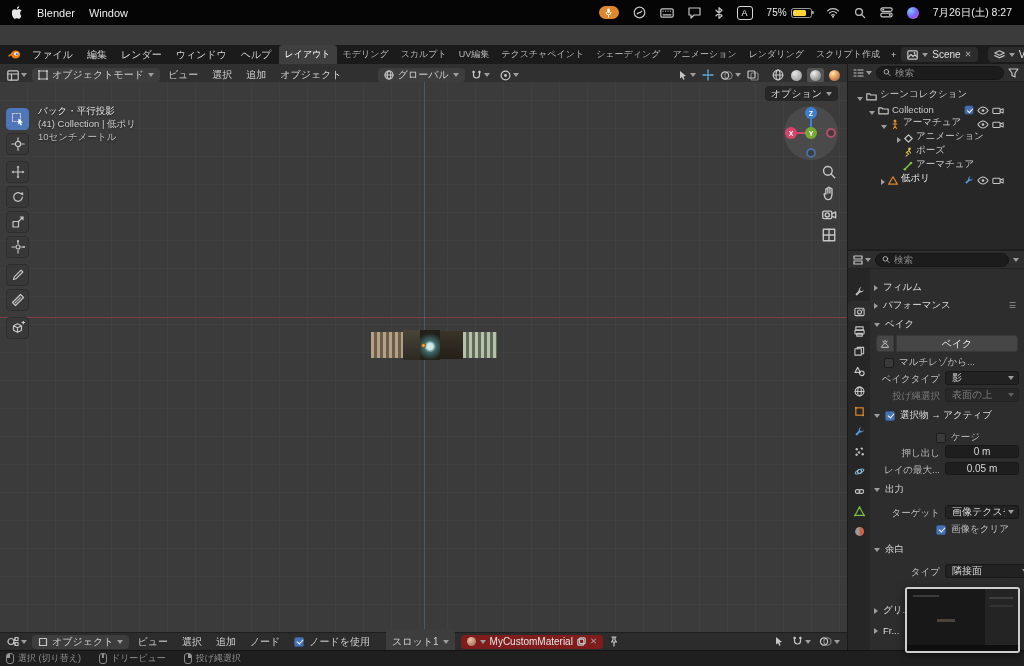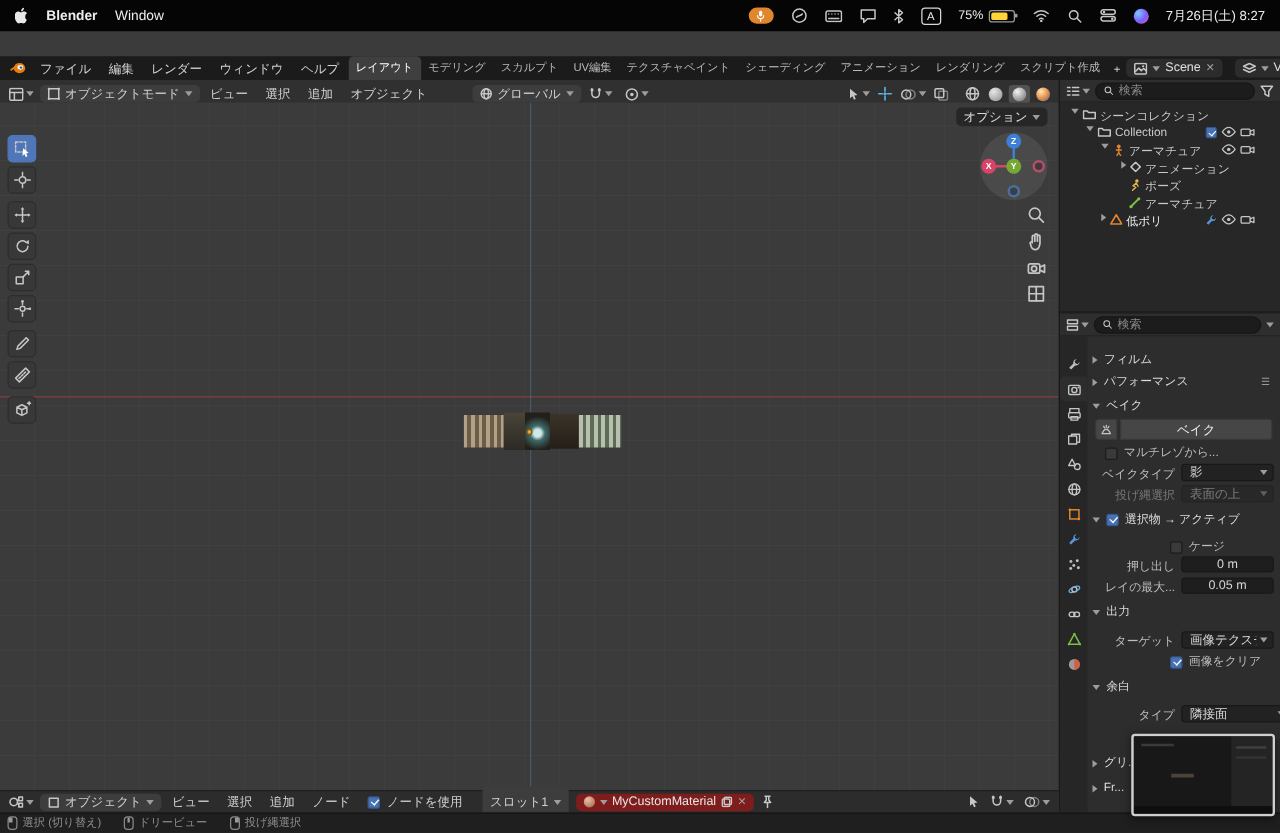--- a/index.html
+++ b/index.html
@@ -20,21 +20,21 @@
 .dd.dis{opacity:.45}
 .field{background:#1e1e1e;border:1px solid #181818;border-radius:3px;height:13px;display:flex;align-items:center;justify-content:center;color:#d6d6d6}
 .plabel{position:absolute;text-align:right;color:#bdbdbd;white-space:nowrap;font-size:9.5px}
 .plabel.dis{color:#787878}
 .menu-item{padding:0 7px;height:100%;display:flex;align-items:center;color:#d2d2d2;white-space:nowrap}
 .wtab{padding:0 6px;height:19px;display:flex;align-items:center;color:#b9b9b9;font-size:9px;white-space:nowrap}
 .wtab.active{background:#3f3f3f;color:#fff;border-radius:4px 4px 0 0}
 .chip{background:#2c2c2c;border-radius:4px;height:15px;display:flex;align-items:center;gap:4px;padding:0 6px;white-space:nowrap}
 .tool{width:23px;height:22px;border-radius:4px;background:#383838;border:1px solid #2d2d2d;display:flex;align-items:center;justify-content:center}
 .tool.active{background:#4f76b8;border-color:#4f76b8}
-.orow{position:absolute;left:0;right:16px;height:14px;display:flex;align-items:flex-start;gap:3px;font-size:9.5px;color:#c9c9c9}
+.orow{position:absolute;left:0;right:16px;height:14px;display:flex;align-items:flex-end;gap:3px;font-size:9.5px;color:#c9c9c9}
 .sec{position:absolute;display:flex;align-items:center;gap:5px;color:#dcdcdc;font-size:9.5px}
 .sphbtn{width:17px;height:15px;border-radius:3px;display:flex;align-items:center;justify-content:center}
 .sphbtn.active{background:#525252}
 .sph{width:11px;height:11px;border-radius:50%}
 .mouse{width:8px;height:11px;border:1px solid #8a8a8a;border-radius:3px;background-repeat:no-repeat;background-image:linear-gradient(#9a9a9a,#9a9a9a);flex:none}
 .mouse.l{background-size:50% 45%;background-position:0 0}
 .mouse.m{background-size:30% 45%;background-position:50% 0}
 .mouse.r{background-size:50% 45%;background-position:100% 0}
 .ptab{width:22px;height:20px;display:flex;align-items:center;justify-content:center}
 .ptab.active{background:#2d2d2d;border-radius:4px 0 0 4px}
@@ -48,21 +48,21 @@
 
 <div id="screen">
 
   <div class="abs flex" style="left:0;top:0;width:1024px;height:25px;background:#050505;padding:0 12px;gap:14px;color:#ededed;font-size:11px">
     <span>
       <svg width="11" height="13" viewBox="0 0 11 13">
           <path fill="#e8e8e8" d="M8.2 6.9c0-1.6 1.3-2.4 1.4-2.4-.8-1.1-2-1.3-2.4-1.3-1-.1-2 .6-2.5.6-.5 0-1.3-.6-2.2-.6C1.4 3.2.4 4 0 5.2c-.9 2.4.3 5 1.2 6.2.5.7 1 1.4 1.8 1.4.7 0 1-.5 1.9-.5s1.1.5 1.9.5 1.3-.7 1.8-1.4c.6-.8.8-1.6.8-1.6s-1.2-.5-1.2-2Z"></path>
           <path fill="#e8e8e8" d="M6.6 2.1c.4-.5.7-1.2.6-1.9-.6 0-1.3.4-1.7.9-.4.4-.7 1.1-.6 1.8.7.1 1.3-.3 1.7-.8Z"></path>
         </svg>
     </span>
-    <span style="font-weight:bold">Blender</span>
+    <span style="font-weight:normal">Blender</span>
     <span>Window</span>
 
     <span style="flex:1"></span>
 
     <span style="width:20px;height:13px;border-radius:7px;background:#e0862d;display:flex;align-items:center;justify-content:center">
       <svg width="7" height="10" viewBox="0 0 7 10">
           <rect x="2.2" y="0.5" width="2.6" height="4.6" rx="1.3" fill="#fff"></rect>
           <path d="M1 4.4a2.5 2.5 0 0 0 5 0M3.5 7.2V9" stroke="#fff" stroke-width="0.9" fill="none" stroke-linecap="round"></path>
         </svg>
     </span>
@@ -340,20 +340,25 @@
             </svg>
         </div>
         <div class="tool">
           <svg width="14" height="14" viewBox="0 0 14 14">
               <path class="st" d="M2.5 4.8 6.5 2.8 10.5 4.8V9.3L6.5 11.3 2.5 9.3ZM2.5 4.8 6.5 6.8 10.5 4.8M6.5 6.8V11.3"></path>
               <path class="st" d="M11 1.5h2.6M12.3 0.2v2.6" stroke="#e8e8e8"></path>
             </svg>
         </div>
       </div>
 
+      <div class="abs" style="left:38px;top:22px;text-shadow:0 1px 2px rgba(0,0,0,.55);font-size:9.5px;line-height:13px">
+        <div style="color:#e2e2e2">バック・平行投影</div>
+        <div style="color:#d2d2d2">(41) Collection | 低ポリ</div>
+        <div style="color:#bdbdbd">10センチメートル</div>
+      </div>
 
       <div class="abs chip" style="right:9px;top:4px;background:rgba(32,32,32,0.75);height:15px">
         <span style="color:#d8d8d8">オプション</span>
         <span class="chev-d"></span>
       </div>
 
       <div class="abs" style="left:784px;top:24px;width:54px;height:54px;border-radius:50%;background:rgba(255,255,255,0.08)">
         <span class="abs" style="left:26px;top:11px;width:2px;height:16px;background:#3d7fd4"></span>
         <span class="abs" style="left:11px;top:26px;width:16px;height:2px;background:#d8436a"></span>
         <span class="abs flex" style="left:21px;top:1px;width:12px;height:12px;border-radius:50%;background:#3d7fd4;justify-content:center;font-size:7px;color:#fff;font-weight:bold">

